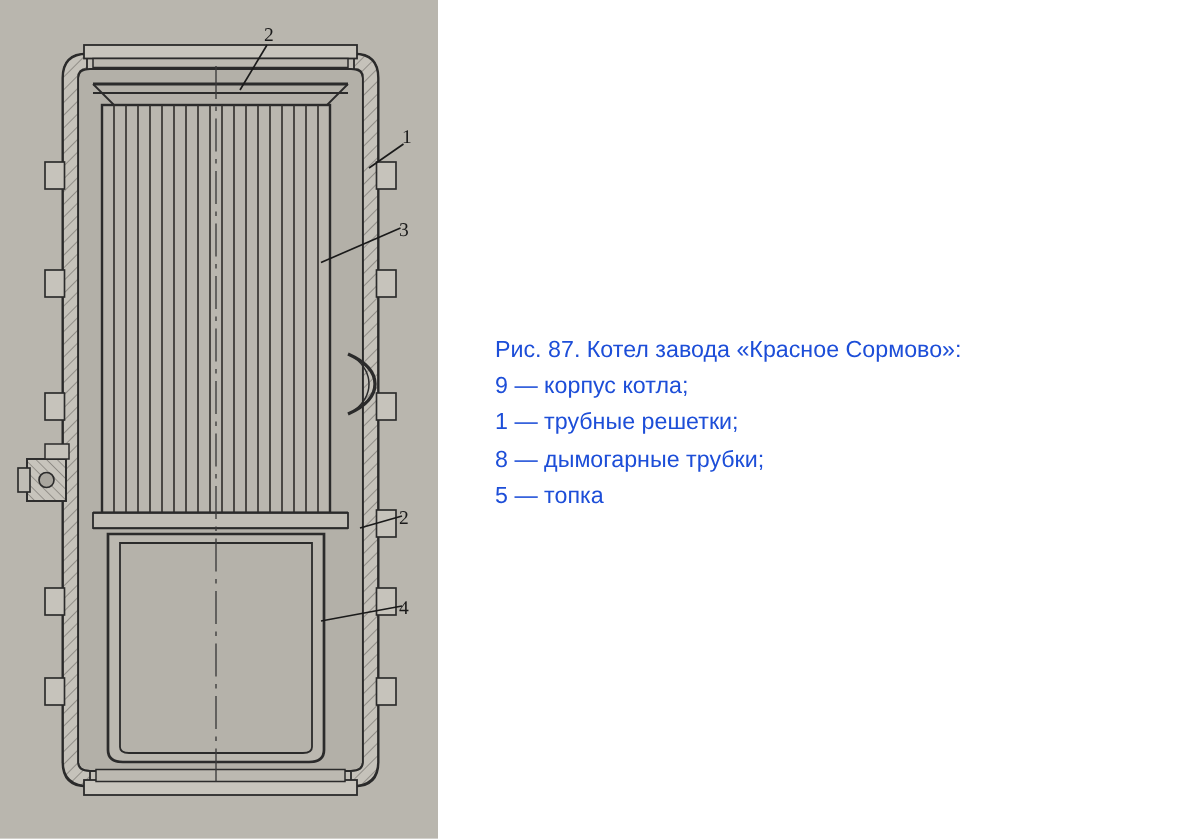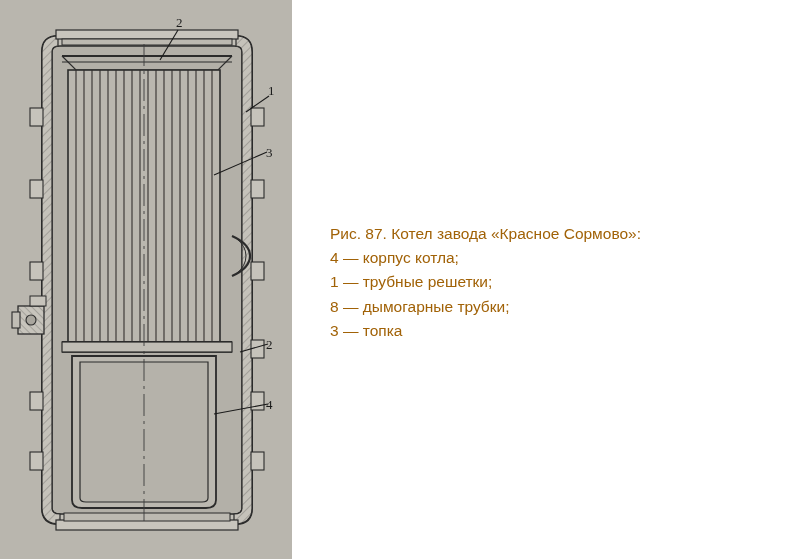--- a/index.html
+++ b/index.html
@@ -28,21 +28,21 @@
     position: absolute;
     left: 0;
     top: 0;
   }
 
   #caption-block {
     position: absolute;
     left: 330px;
     top: 222px;
     width: 440px;
-    color: #a16207;
+    color: #1d4ed8;
     font-size: 15.5px;
     line-height: 24.2px;
   }
   #caption-block .cap-line {
     white-space: nowrap;
   }
   #caption-title {
     margin-bottom: 0;
   }
 
@@ -157,17 +157,17 @@
     <text class="lead-num" x="176" y="27">2</text>
     <text class="lead-num" x="268" y="95">1</text>
     <text class="lead-num" x="266" y="157">3</text>
     <text class="lead-num" x="266" y="349">2</text>
     <text class="lead-num" x="266" y="409">4</text>
   </svg>
 </div>
 
 <div id="caption-block">
   <div class="cap-line" id="caption-title">Рис. 87. Котел завода «Красное Сормово»:</div>
-  <div class="cap-line">4 — корпус котла;</div>
+  <div class="cap-line">9 — корпус котла;</div>
   <div class="cap-line">1 — трубные решетки;</div>
   <div class="cap-line">8 — дымогарные трубки;</div>
-  <div class="cap-line">3 — топка</div>
+  <div class="cap-line">5 — топка</div>
 </div>
 
 </body></html>

